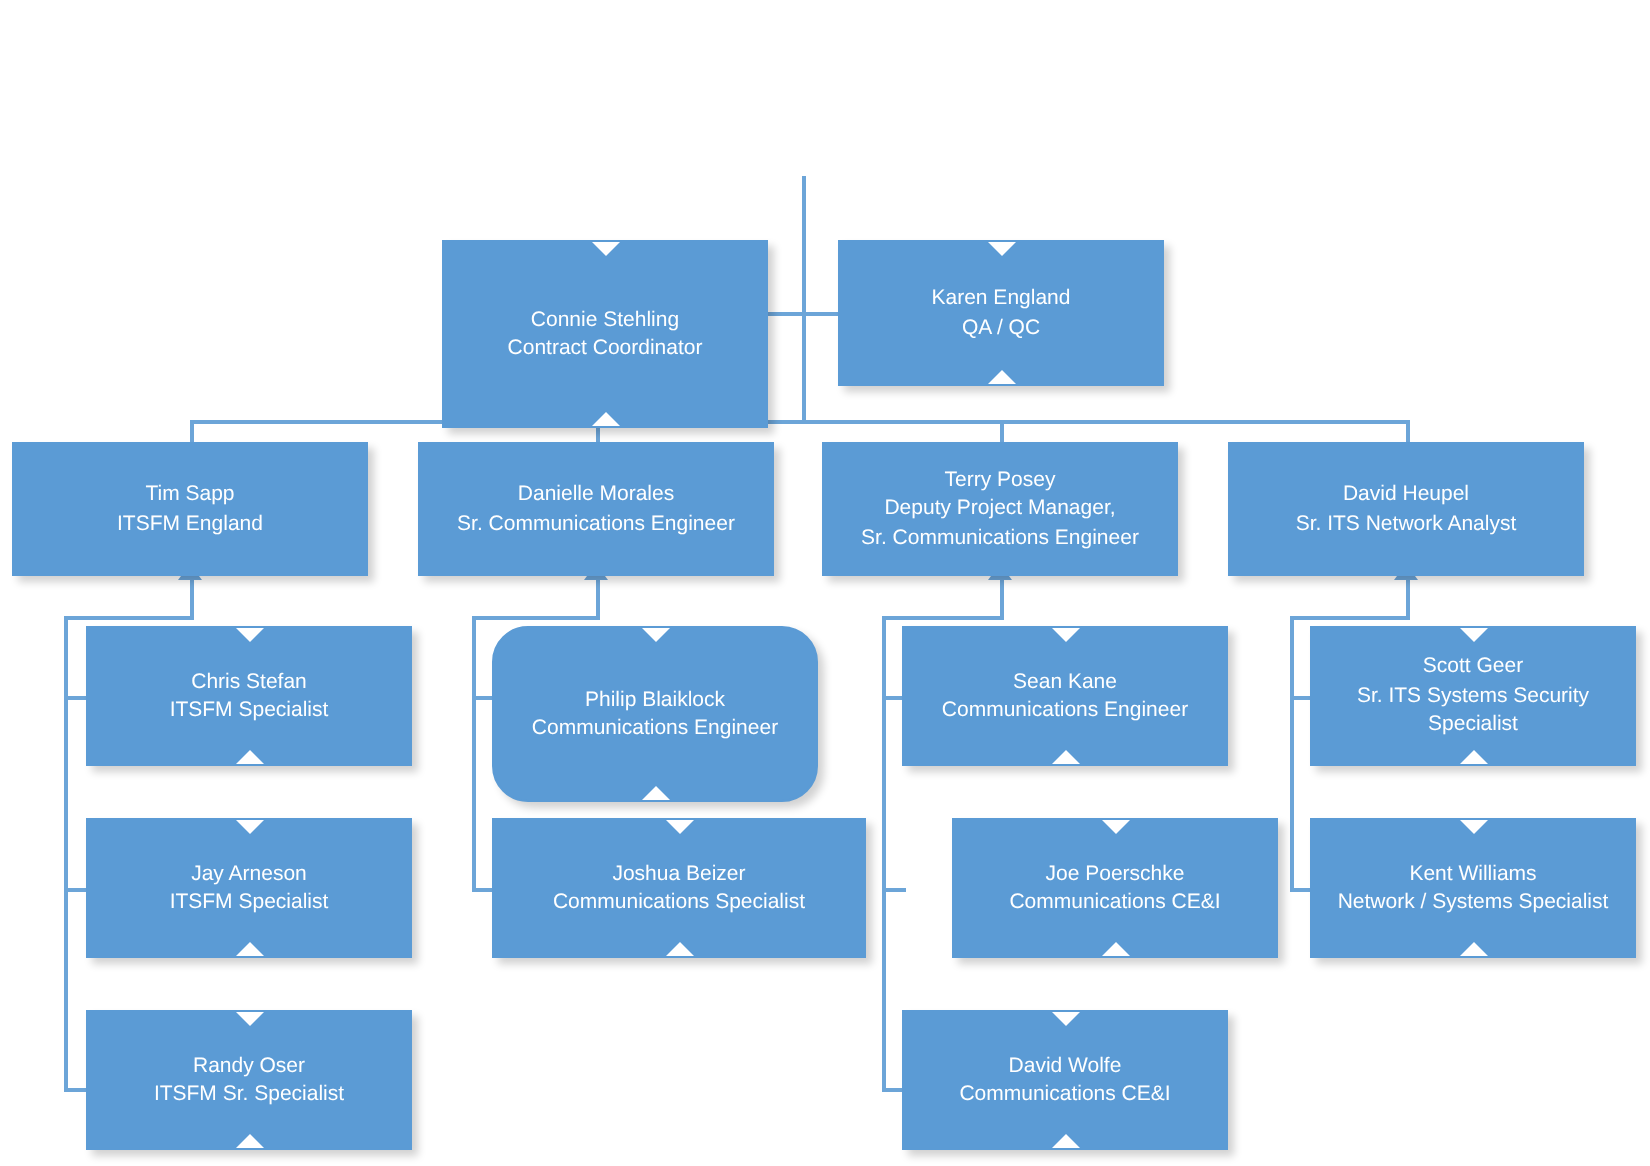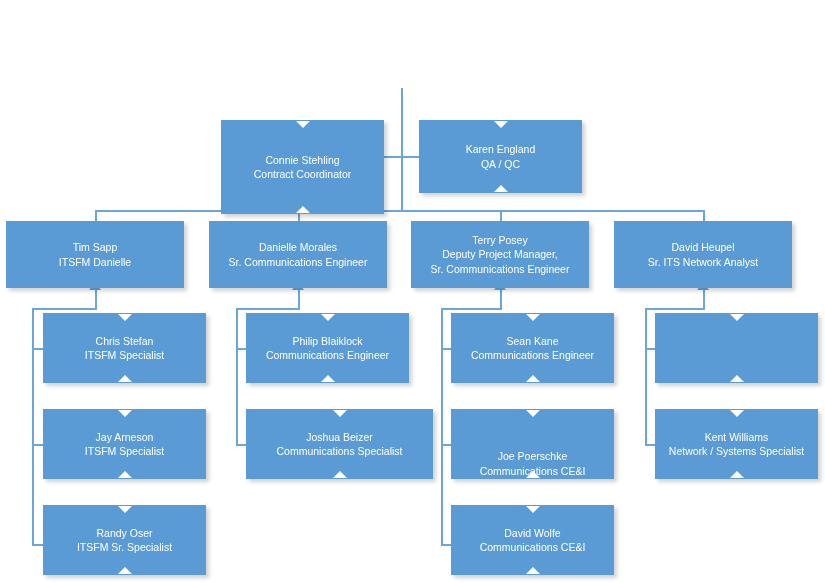--- a/index.html
+++ b/index.html
@@ -168,21 +168,21 @@
 
   <div class="node filled" style="left:419px; top:120px; width:163px; height:73px;">
     <span class="node-text">Karen England
 QA / QC</span>
     <span class="chev down"></span>
     <span class="chev up"></span>
   </div>
 
   <div class="node filled" style="left:6px; top:221px; width:178px; height:67px;">
     <span class="node-text">Tim Sapp
-ITSFM Danielle</span>
+ITSFM England</span>
   </div>
 
   <div class="node filled" style="left:209px; top:221px; width:178px; height:67px;">
     <span class="node-text">Danielle Morales
 Sr. Communications Engineer</span>
   </div>
 
   <div class="node filled" style="left:411px; top:221px; width:178px; height:67px;">
     <span class="node-text">Terry Posey
 Deputy Project Manager,
@@ -208,56 +208,58 @@
     <span class="chev up"></span>
   </div>
 
   <div class="node filled" style="left:43px; top:505px; width:163px; height:70px;">
     <span class="node-text">Randy Oser
 ITSFM Sr. Specialist</span>
     <span class="chev down"></span>
     <span class="chev up"></span>
   </div>
 
-  <div class="node filled" style="left:246px; top:313px; width:163px; height:70px;">
+  <div class="node filled" style="left:246px; top:313px; width:163px; height:88px;border-radius:18px;">
     <span class="node-text">Philip Blaiklock
 Communications Engineer</span>
     <span class="chev down"></span>
     <span class="chev up"></span>
   </div>
 
   <div class="node filled" style="left:246px; top:409px; width:187px; height:70px;">
     <span class="node-text">Joshua Beizer
 Communications Specialist</span>
     <span class="chev down"></span>
     <span class="chev up"></span>
   </div>
 
   <div class="node filled" style="left:451px; top:313px; width:163px; height:70px;">
     <span class="node-text">Sean Kane
 Communications Engineer</span>
     <span class="chev down"></span>
     <span class="chev up"></span>
   </div>
 
-  <div class="node filled" style="left:451px; top:409px; width:163px; height:70px;align-items:flex-end;">
+  <div class="node filled" style="left:476px; top:409px; width:163px; height:70px;">
     <span class="node-text">Joe Poerschke
 Communications CE&amp;I</span>
     <span class="chev down"></span>
     <span class="chev up"></span>
   </div>
 
   <div class="node filled" style="left:451px; top:505px; width:163px; height:70px;justify-content:center;">
     <span class="node-text">David Wolfe
 Communications CE&amp;I</span>
     <span class="chev down"></span>
     <span class="chev up"></span>
   </div>
 
   <div class="node filled" style="left:655px; top:313px; width:163px; height:70px;">
+    <span class="node-text">Scott Geer
+Sr. ITS Systems Security Specialist</span>
     <span class="chev down"></span>
     <span class="chev up"></span>
   </div>
 
   <div class="node filled" style="left:655px; top:409px; width:163px; height:70px;">
     <span class="node-text">Kent Williams
 Network / Systems Specialist</span>
     <span class="chev down"></span>
     <span class="chev up"></span>
   </div>

